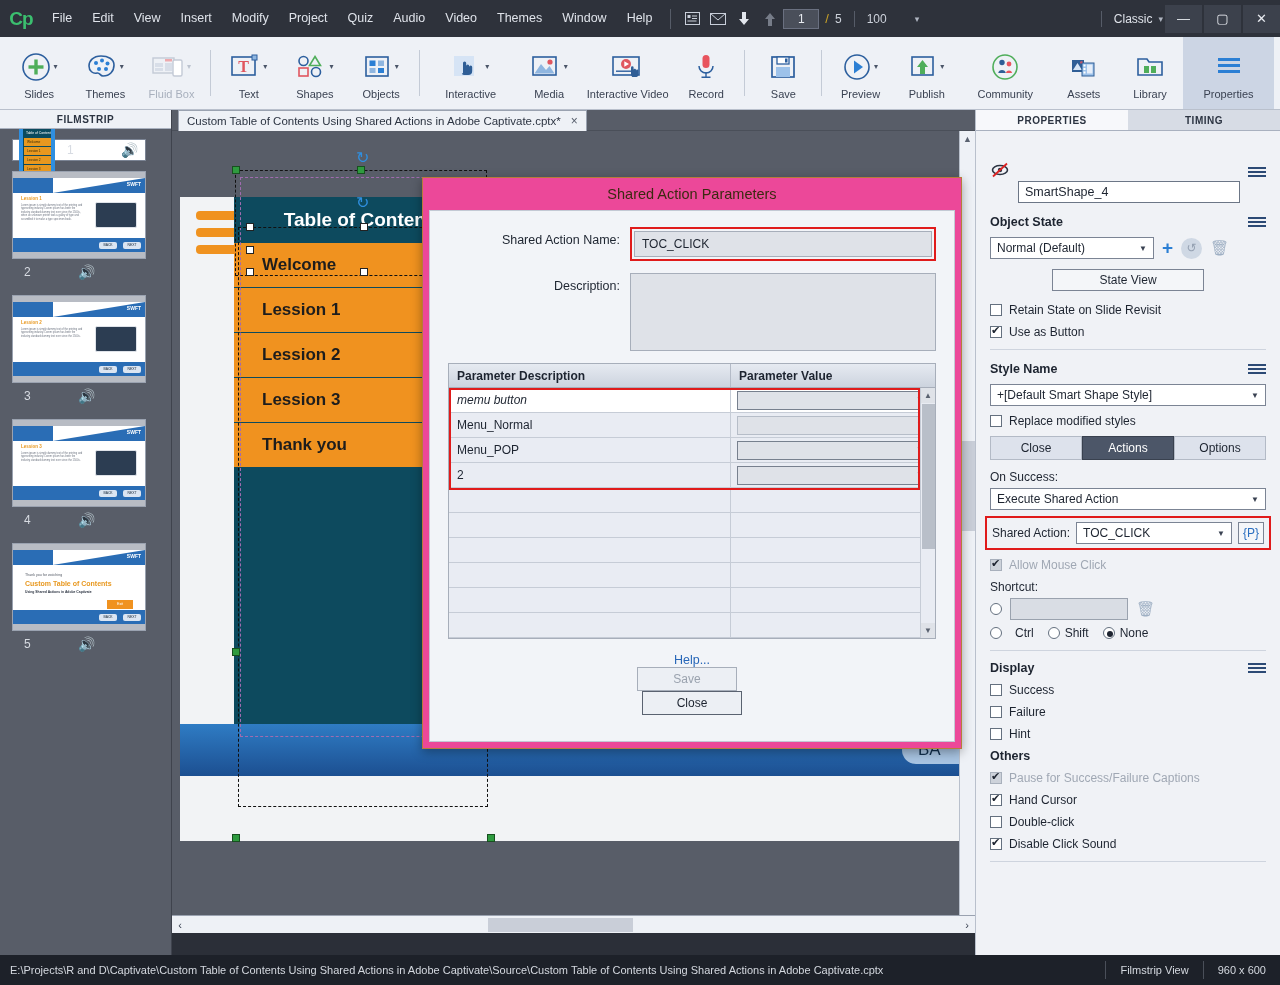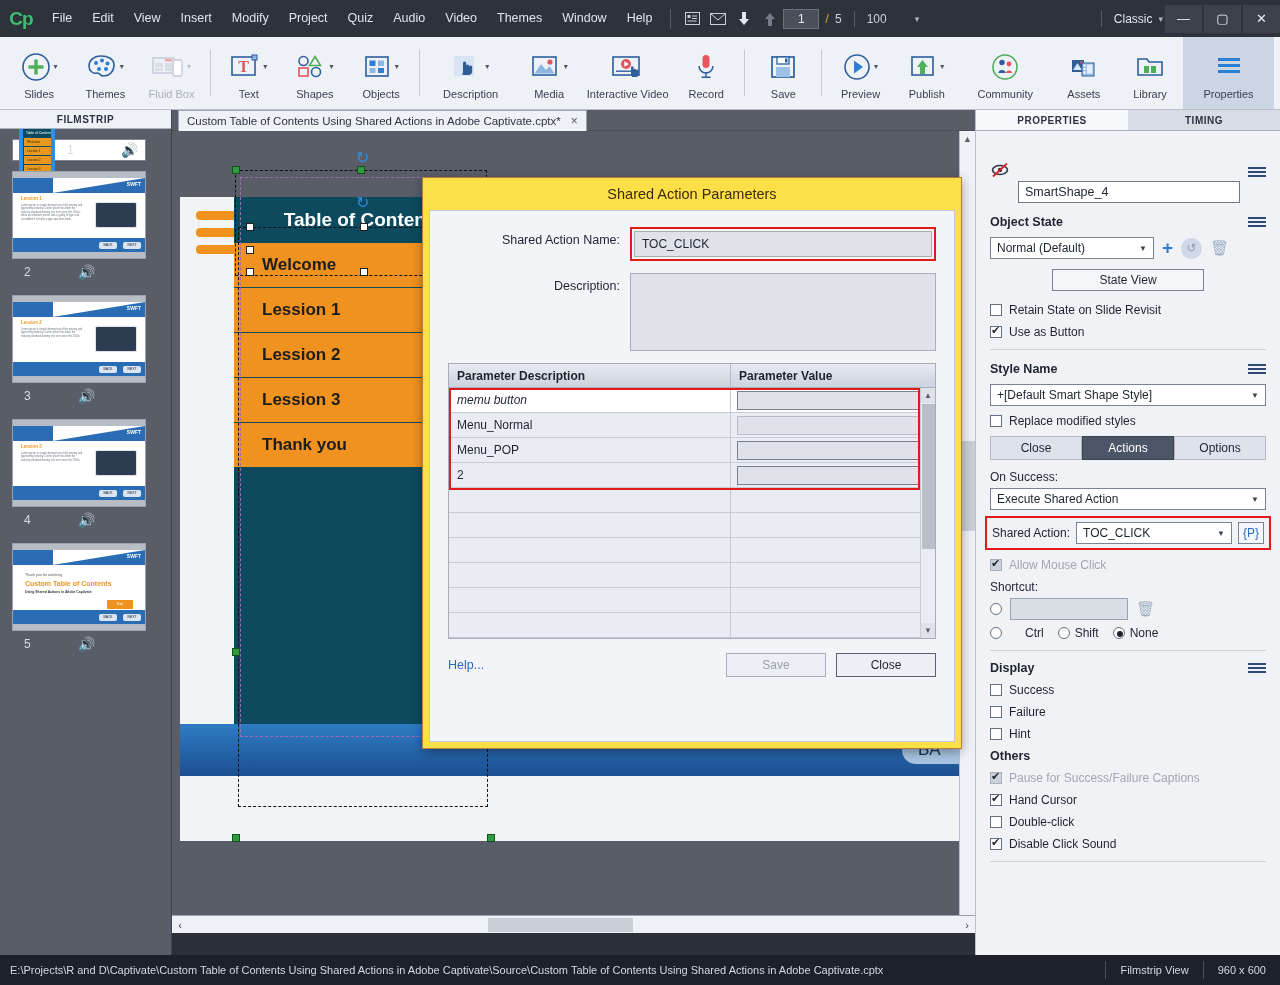--- a/index.html
+++ b/index.html
@@ -226,21 +226,21 @@
   }
   .radio { width: 12px; height: 12px; border: 1px solid #64707f; border-radius: 50%; background: #fff;
     position: relative; display: inline-block; }
   .radio.on::after { content: ""; position: absolute; left: 3px; top: 3px; width: 6px; height: 6px;
     border-radius: 50%; background: #1d2430; }
   .sc-input { width: 118px; height: 22px; background: #d9dde4; border: 1px solid #9aa2ae; }
 
   
   .dlg {
     position: absolute; left: 422px; top: 177px; width: 540px; height: 572px;
-    background: #fde047; border: 1px solid #b77b3a; box-shadow: 0 3px 10px rgba(0,0,0,.35);
+    background: #ec4899; border: 1px solid #b77b3a; box-shadow: 0 3px 10px rgba(0,0,0,.35);
   }
   .dlg-title {
     height: 32px; display: flex; align-items: center; justify-content: center;
     font-size: 14.5px; color: #3b2a10; font-weight: normal;
   }
   .dlg-body {
     position: absolute; left: 6px; top: 32px; right: 6px; bottom: 6px;
     background: #f2f4f8; border: 1px solid #c3c9d4; padding: 16px 18px 10px;
   }
   .d-row { display: flex; align-items: flex-start; margin-bottom: 12px; }
@@ -262,21 +262,21 @@
     border-right: 1px solid #c6ccd6; }
   .pt-c2 { flex: 1; display: flex; align-items: center; padding: 0 6px; }
   .mini-sel { flex: 1; height: 19px; border: 1px solid #77808e; background: #dfe2e8; position: relative; }
   .mini-sel.dis { border-color: #b6bdc8; }
   .mini-sel .ms-ar { position: absolute; right: 4px; top: 3px; font-size: 8px; color: #3a4252; }
   .mini-sel.dis .ms-ar { color: #aab1bd; }
   .pt-vscroll { position: absolute; right: 0; top: 24px; bottom: 0; width: 15px; background: #e9ecf3;
     border-left: 1px solid #c6ccd6; }
   .pt-vs-thumb { position: absolute; left: 1px; top: 16px; width: 13px; height: 145px; background: #b9bfc9; }
   .pt-vs-a { height: 15px; text-align: center; font-size: 8px; color: #5a6270; line-height: 15px; background: #dfe2e8; }
-  .d-foot { display: flex; align-items: center; margin-top: 14px; }
+  .d-foot { display: flex; align-items: center; margin-top: 14px; flex-direction: column; }
   .help-link { color: #2766b8; font-size: 12.5px; }
   .d-btn {
     width: 100px; height: 24px; border: 1px solid #a7aeba; background: #eceff4;
     font-size: 12px; color: #9aa2ae; display: flex; align-items: center; justify-content: center;
   }
   .d-btn.enabled { color: #1d2430; border: 1px solid #5a6270; background: #eceff4; }
 
   
   .statusbar {
     position: absolute; left: 0; top: 955px; width: 1280px; height: 30px;
@@ -429,21 +429,21 @@
     </div>
     <div class="rb-sep"></div>
     <div class="rb-item wide">
       <div class="rb-ico">
         <svg width="30" height="26" viewBox="0 0 30 26">
             <rect x="2" y="2" width="20" height="20" fill="#d6e4f5"></rect>
             <path d="M11 19 L11 9 a1.6 1.6 0 0 1 3.2 0 l0 3 a1.5 1.5 0 0 1 3 0 l0 1 a1.5 1.5 0 0 1 3 0 l0 4 a4 4 0 0 1 -4 4 l-4 0 a3 3 0 0 1 -2.4 -1.2 z" fill="#2f5e96"></path>
           </svg>
         <span class="caret">▾</span>
       </div>
-      <div class="rb-lbl">Description</div>
+      <div class="rb-lbl">Interactive</div>
     </div>
     <div class="rb-item">
       <div class="rb-ico">
         <svg width="30" height="26" viewBox="0 0 30 26">
             <rect x="2" y="3" width="23" height="18" fill="none" stroke="#2c5f9e" stroke-width="1.6"></rect>
             <path d="M3.5 19.5 L10 10 L15 16 L18.5 12 L23.5 19.5 Z" fill="#8fb6e0"></path>
             <circle cx="19" cy="8" r="2.6" fill="#e0565f"></circle>
           </svg>
         <span class="caret">▾</span>
       </div>
@@ -836,21 +836,21 @@
         <span>Allow Mouse Click</span>
       </div>
 
       <div class="lbl">Shortcut:</div>
       <div class="row" style="margin-bottom:6px">
         <span class="radio"></span>
         <div class="sc-input"></div>
         <span class="trash">🗑</span>
       </div>
       <div class="row" style="gap:14px">
-        <span style="display:flex;align-items:center;gap:23px;font-size:12px;color:#1d2430">
+        <span style="display:flex;align-items:center;gap:13px;font-size:12px;color:#1d2430">
           <span class="radio"></span>
           <span>Ctrl</span>
         </span>
         <span style="display:flex;align-items:center;gap:5px;font-size:12px;color:#1d2430">
           <span class="radio"></span>
           <span>Shift</span>
         </span>
         <span style="display:flex;align-items:center;gap:5px;font-size:12px;color:#1d2430">
           <span class="radio on"></span>
           <span>None</span>

